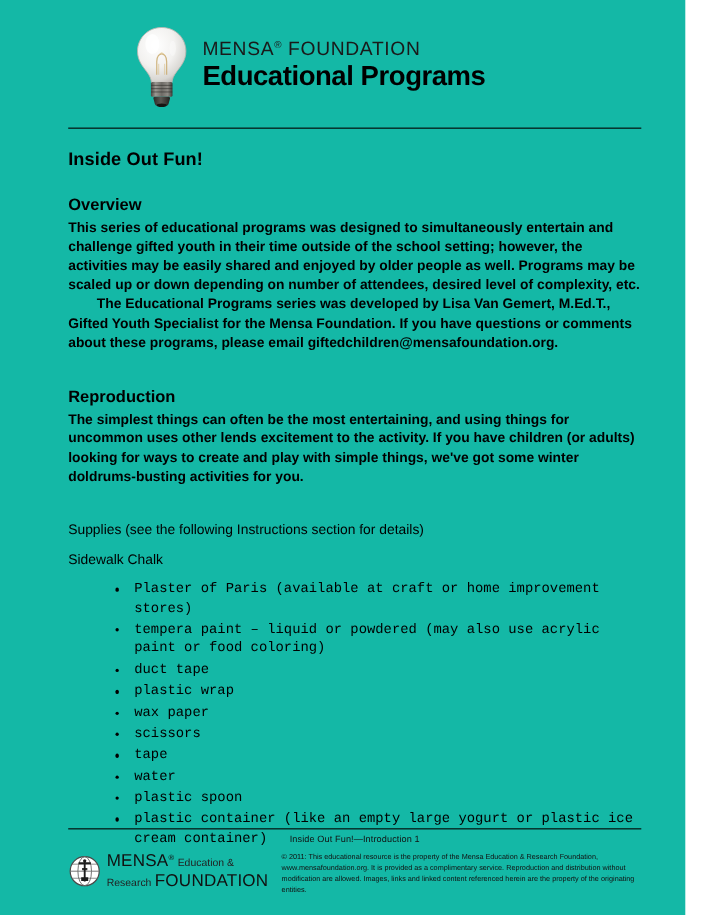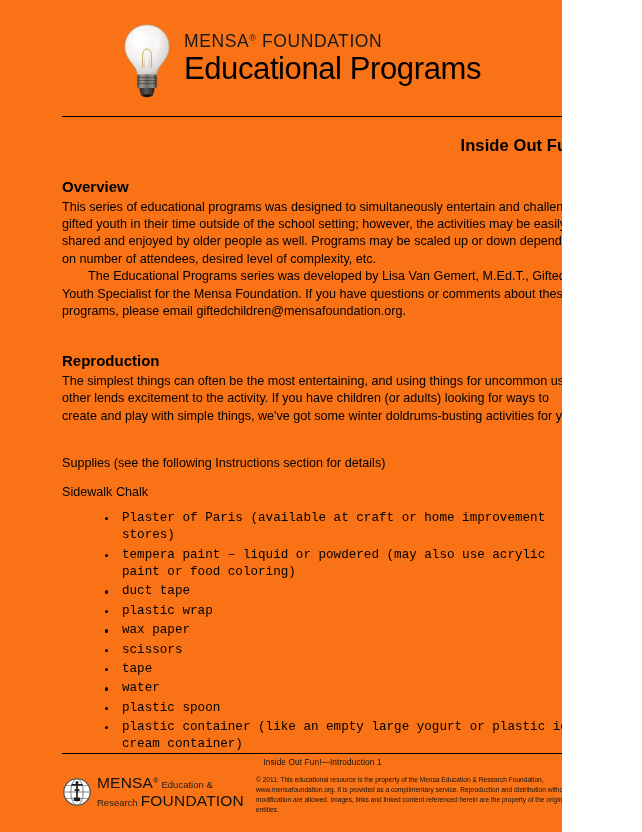--- a/index.html
+++ b/index.html
@@ -8,25 +8,24 @@
     padding: 0;
     background: #ffffff;
   }
   body {
     font-family: "Liberation Sans", sans-serif;
     color: #000000;
     -webkit-font-smoothing: antialiased;
   }
   .page {
     position: relative;
-    width: 550px;
+    width: 623px;
     height: 832px;
-    background: #f97316;
+    background: #14b8a6;
     overflow: hidden;
-    padding-left: 12px;
   }
 
   
   .header {
     position: absolute;
     left: 0;
     top: 0;
     width: 642px;
     height: 118px;
   }
@@ -56,22 +55,22 @@
     letter-spacing: 0.6px;
     color: #1a1a1a;
     line-height: 1.1;
     white-space: nowrap;
   }
   .wordmark-top .reg {
     font-size: 9px;
     vertical-align: 6px;
   }
   .wordmark-main {
-    font-size: 31px;
-    font-weight: normal;
+    font-size: 25px;
+    font-weight: bold;
     color: #000000;
     line-height: 1.08;
     letter-spacing: -0.4px;
     white-space: nowrap;
     margin-top: 1px;
   }
   .header-rule {
     position: absolute;
     left: 62px;
     top: 116px;
@@ -81,37 +80,38 @@
   }
 
   
   .content {
     position: absolute;
     left: 62px;
     top: 136px;
     width: 521px;
   }
   .doc-title {
-    text-align: right;
+    text-align: left;
     font-size: 16.5px;
     font-weight: bold;
     letter-spacing: 0.1px;
     margin: 0 0 22px 0;
   }
   .section-head {
     font-size: 15px;
     font-weight: bold;
     margin: 0 0 1px 0;
     line-height: 1.38;
   }
   .para {
     font-size: 12.6px;
     line-height: 1.38;
     margin: 0;
     text-align: left;
+    font-weight: bold;
   }
   .para.indent-first {
     text-indent: 26px;
   }
   .gap-lg { height: 31px; }
   .gap-md { height: 30px; }
 
   .supplies-head {
     font-size: 12.6px;
     line-height: 1.38;

